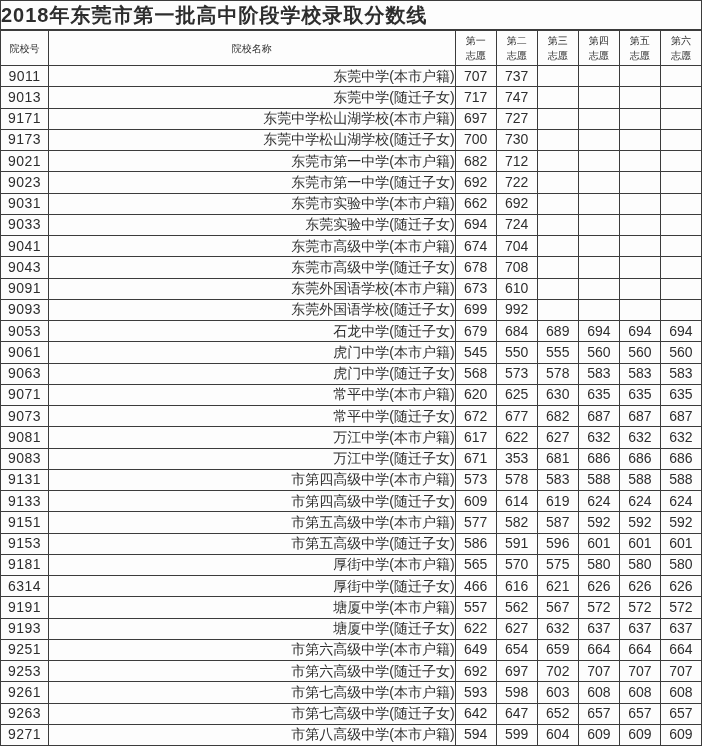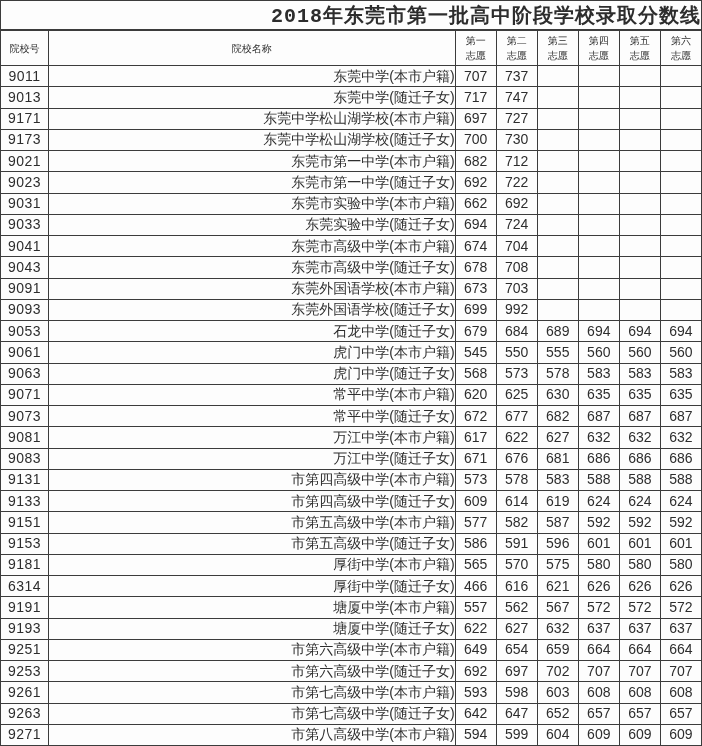--- a/index.html
+++ b/index.html
@@ -22,25 +22,24 @@
     background:var(--background);
   }
   th,td{
     border:1px solid var(--border);
     overflow:hidden;
     padding:0;
   }
   tr.title-row th{
     font-size:20px;
     font-weight:bold;
-    text-align:right;
+    text-align:left;
     height:28px;
     letter-spacing:1px;
     border-bottom-width:2px;
-    font-family:Liberation Mono, monospace;
   }
   tr.header-row th{
     font-size:10px;
     font-weight:normal;
     height:34px;
     line-height:15px;
     text-align:center;
     vertical-align:middle;
   }
   td{height:20px;font-size:14px;line-height:19px;vertical-align:middle;}
@@ -175,21 +174,21 @@
         <td class="score">708</td>
         <td class="score"></td>
         <td class="score"></td>
         <td class="score"></td>
         <td class="score"></td>
       </tr>
       <tr>
         <td class="code">9091</td>
         <td class="name">东莞外国语学校(本市户籍)</td>
         <td class="score">673</td>
-        <td class="score">703</td>
+        <td class="score">610</td>
         <td class="score"></td>
         <td class="score"></td>
         <td class="score"></td>
         <td class="score"></td>
       </tr>
       <tr>
         <td class="code">9093</td>
         <td class="name">东莞外国语学校(随迁子女)</td>
         <td class="score">699</td>
         <td class="score">992</td>
@@ -255,21 +254,21 @@
         <td class="score">622</td>
         <td class="score">627</td>
         <td class="score">632</td>
         <td class="score">632</td>
         <td class="score">632</td>
       </tr>
       <tr>
         <td class="code">9083</td>
         <td class="name">万江中学(随迁子女)</td>
         <td class="score">671</td>
-        <td class="score">676</td>
+        <td class="score">353</td>
         <td class="score">681</td>
         <td class="score">686</td>
         <td class="score">686</td>
         <td class="score">686</td>
       </tr>
       <tr>
         <td class="code">9131</td>
         <td class="name">市第四高级中学(本市户籍)</td>
         <td class="score">573</td>
         <td class="score">578</td>

